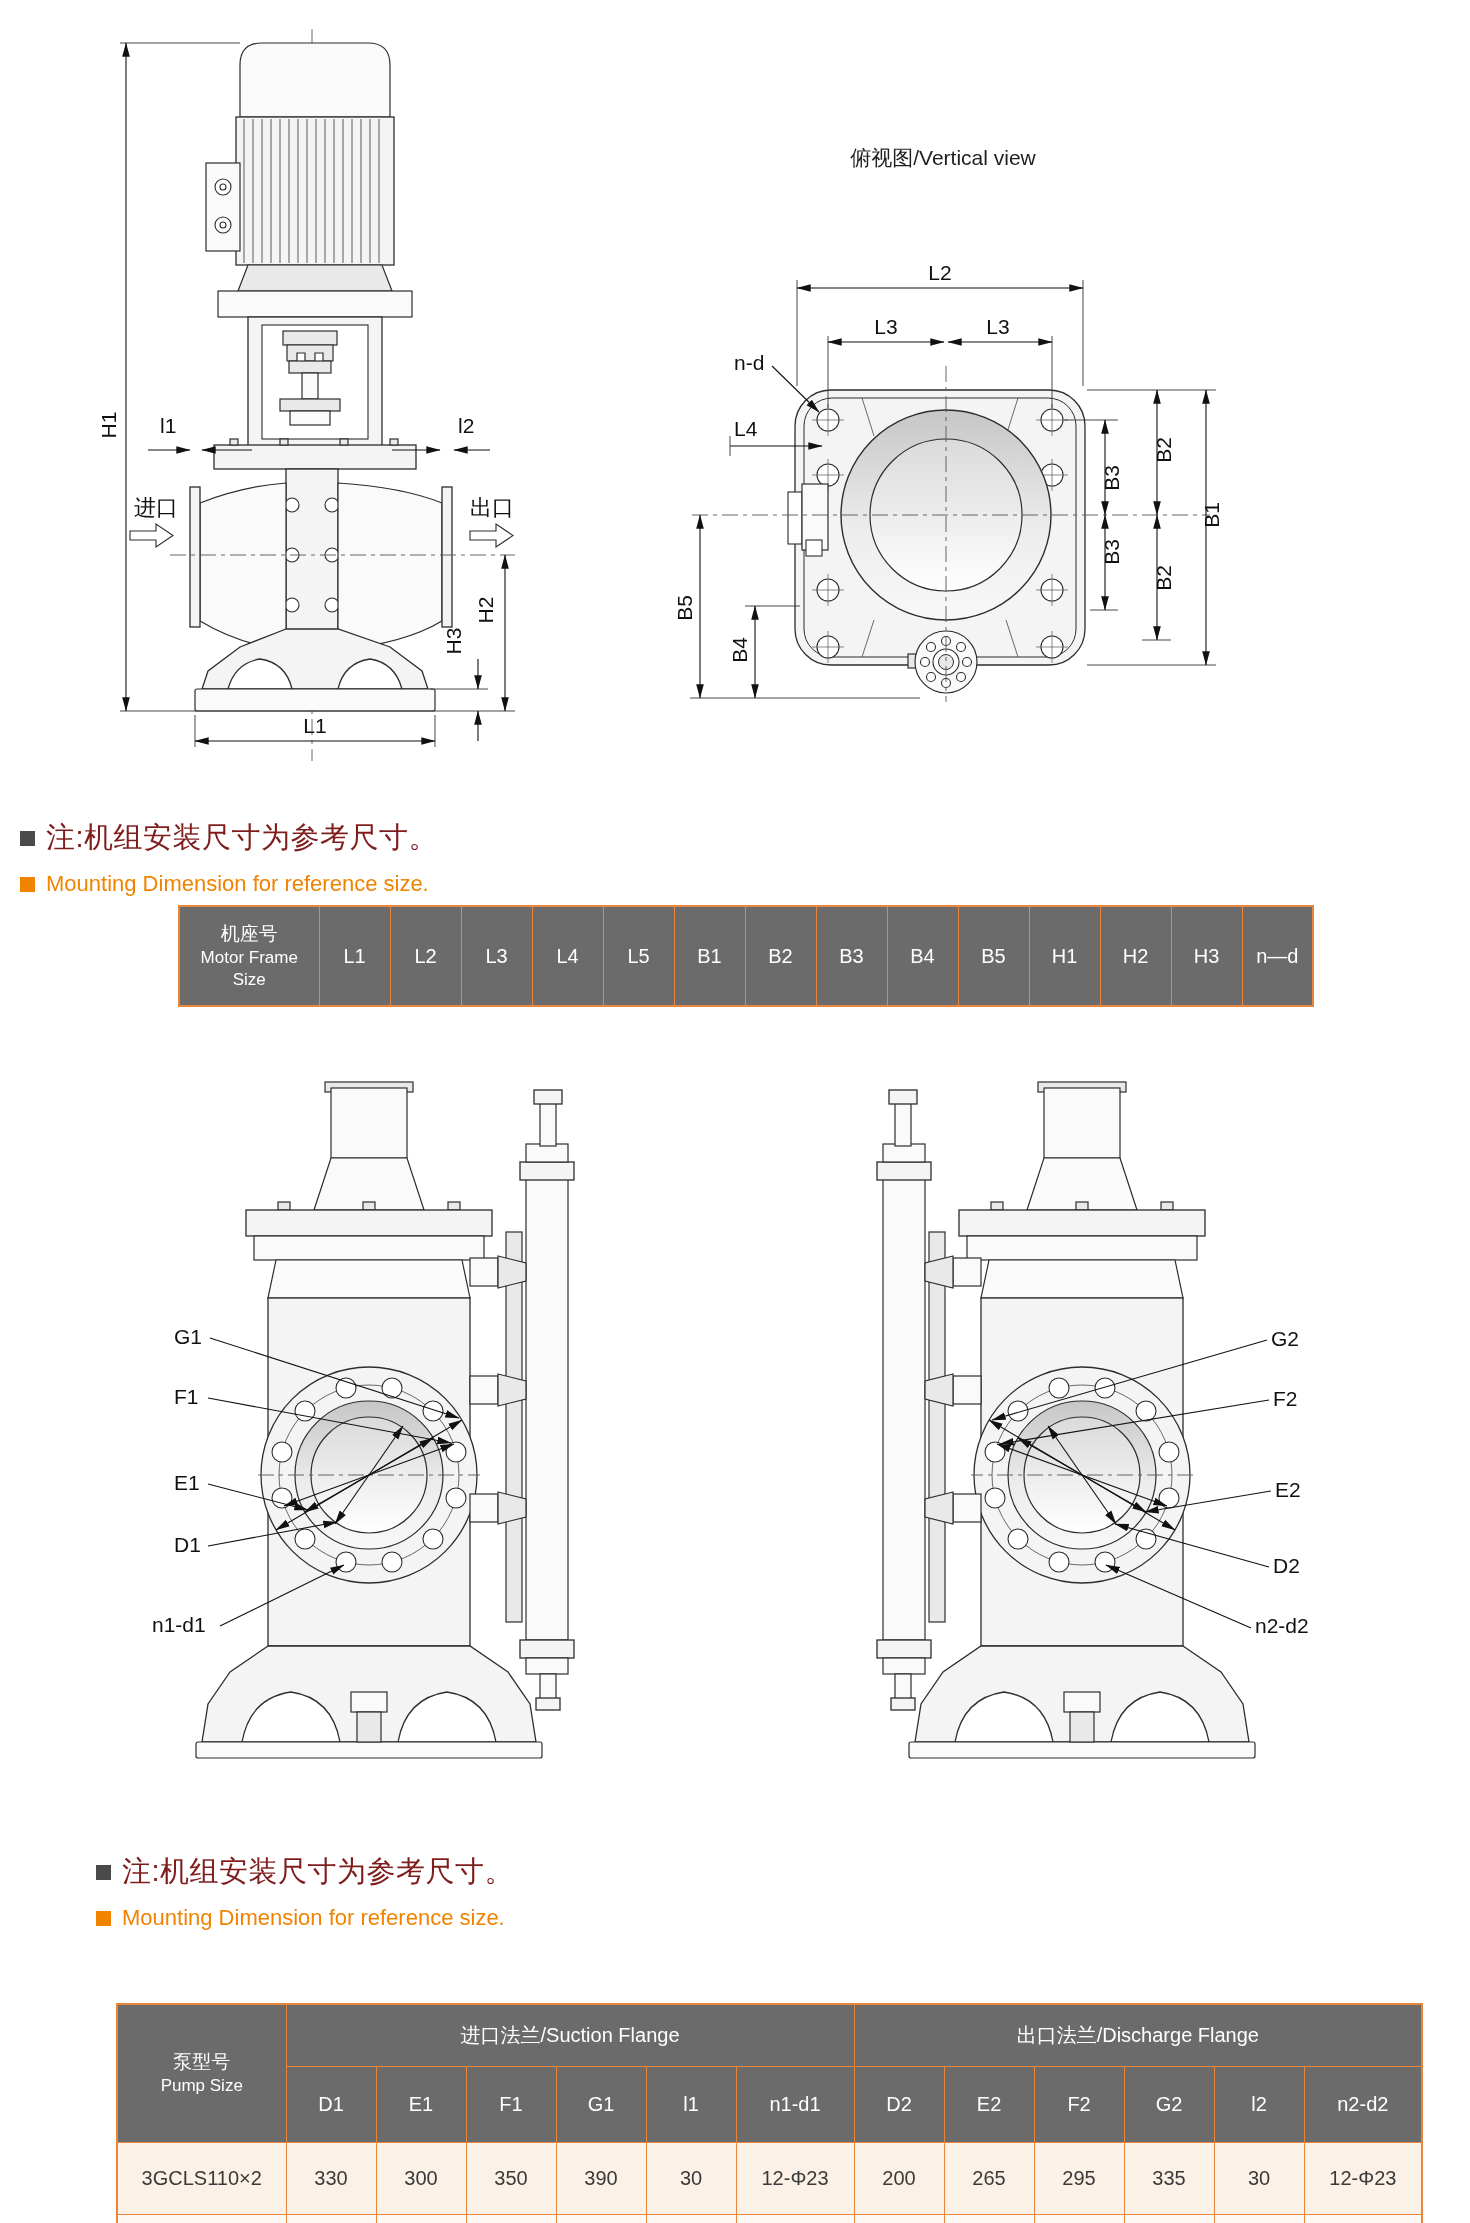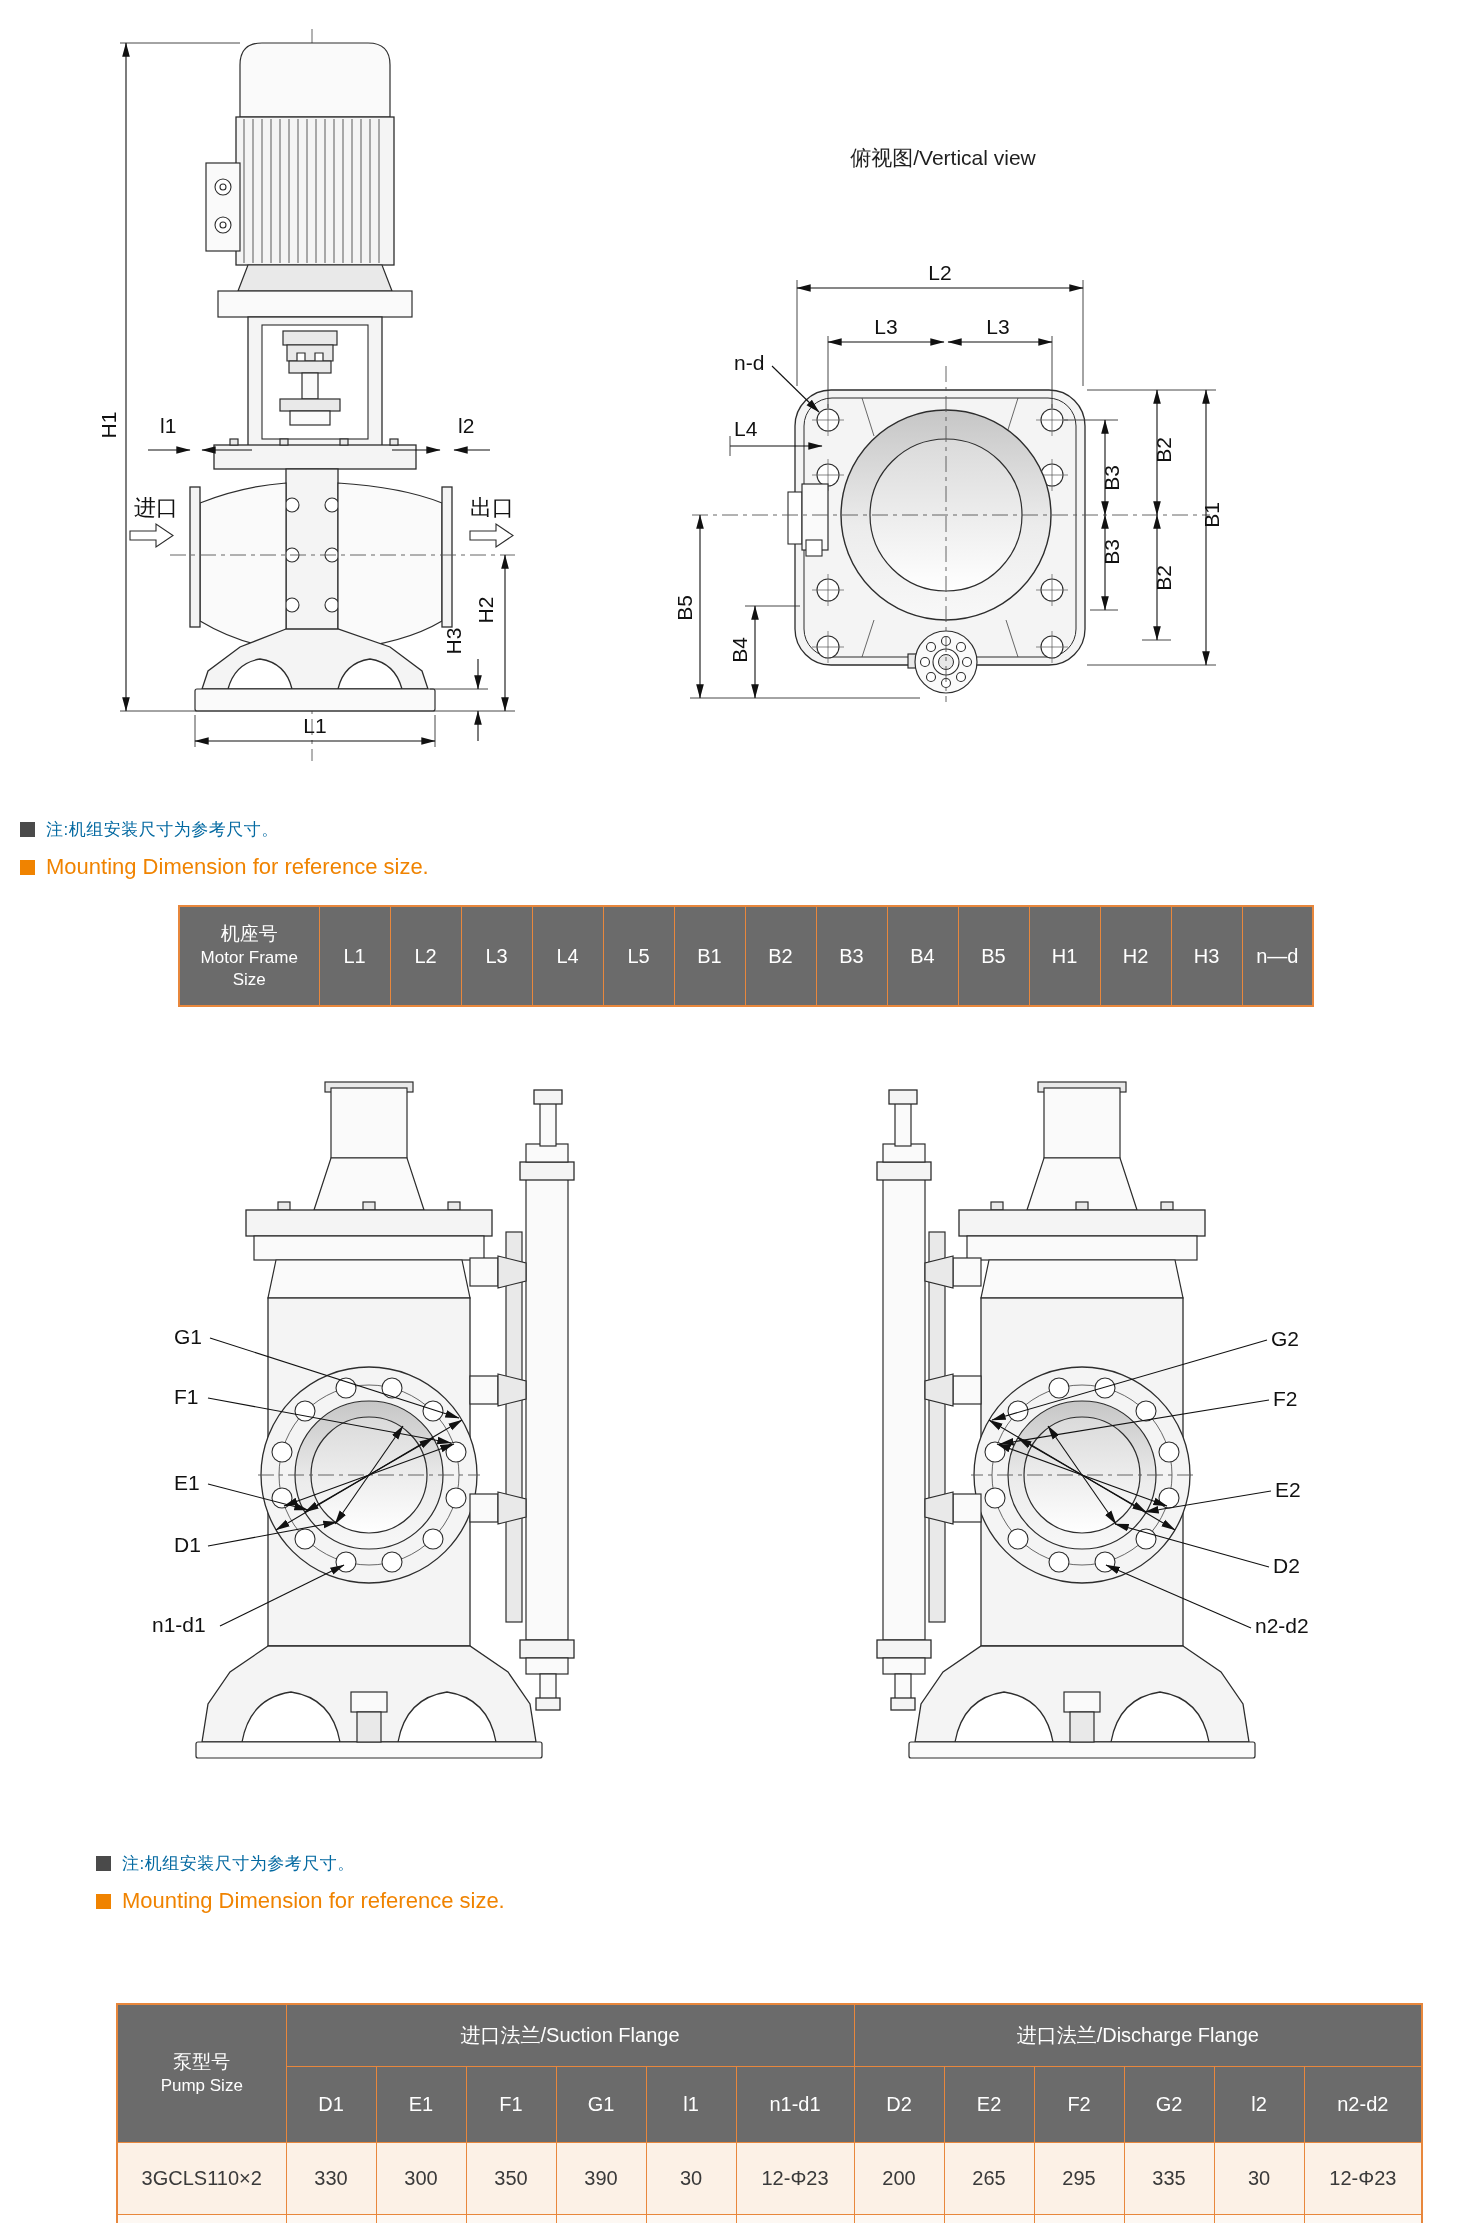--- a/index.html
+++ b/index.html
@@ -21,21 +21,21 @@
   .dtc{font:22px "Liberation Sans",sans-serif;fill:#111;}
   
   .view-title{position:absolute;left:828px;top:144px;width:230px;text-align:center;
               font-size:21px;color:#1f1f1f;}
   
   .note{position:absolute;display:flex;flex-direction:column;gap:13px;}
   .note-line{display:flex;align-items:center;}
   .bullet{width:15px;height:15px;margin-right:11px;flex:0 0 auto;}
   .b-dark{background:#4a4a4a;}
   .b-orange{background:#f08300;}
-  .nt-zh{font-size:17px;color:#0369a1;letter-spacing:0.5px;}
+  .nt-zh{font-size:29px;color:#7f1d1d;letter-spacing:0.5px;}
   .nt-en{font-size:22px;color:#f08300;}
   
   table.t{position:absolute;border-collapse:collapse;table-layout:fixed;}
   table.t th,table.t td{border:1px solid #e8873c;text-align:center;vertical-align:middle;
        padding:0;overflow:hidden;}
   table.t{border:2px solid #e8873c;}
   .hd th{background:#6b6b6b;color:#ffffff;font-weight:400;font-size:20px;margin-top:9px;}
   .dr td{background:#fcf1e6;color:#3a3a3a;font-size:20px;}
   .pr td{background:#fdf8f3;height:10px;}
   .fh-zh{font-size:19px;line-height:26px;}
@@ -444,21 +444,21 @@
         <col style="width:90px">
     <col style="width:118px">
   </colgroup>
   <tbody>
         <tr class="hd" style="height:62px">
     <th rowspan="2">
       <div class="fh-zh">泵型号</div>
       <div class="fh-en">Pump Size</div>
     </th>
     <th colspan="6">进口法兰/Suction Flange</th>
-    <th colspan="6">进口法兰/Discharge Flange</th>
+    <th colspan="6">出口法兰/Discharge Flange</th>
   </tr>
   <tr class="hd" style="height:76px">
     <th>D1</th>
     <th>E1</th>
     <th>F1</th>
     <th>G1</th>
     <th>l1</th>
     <th>n1-d1</th>
     <th>D2</th>
     <th>E2</th>

